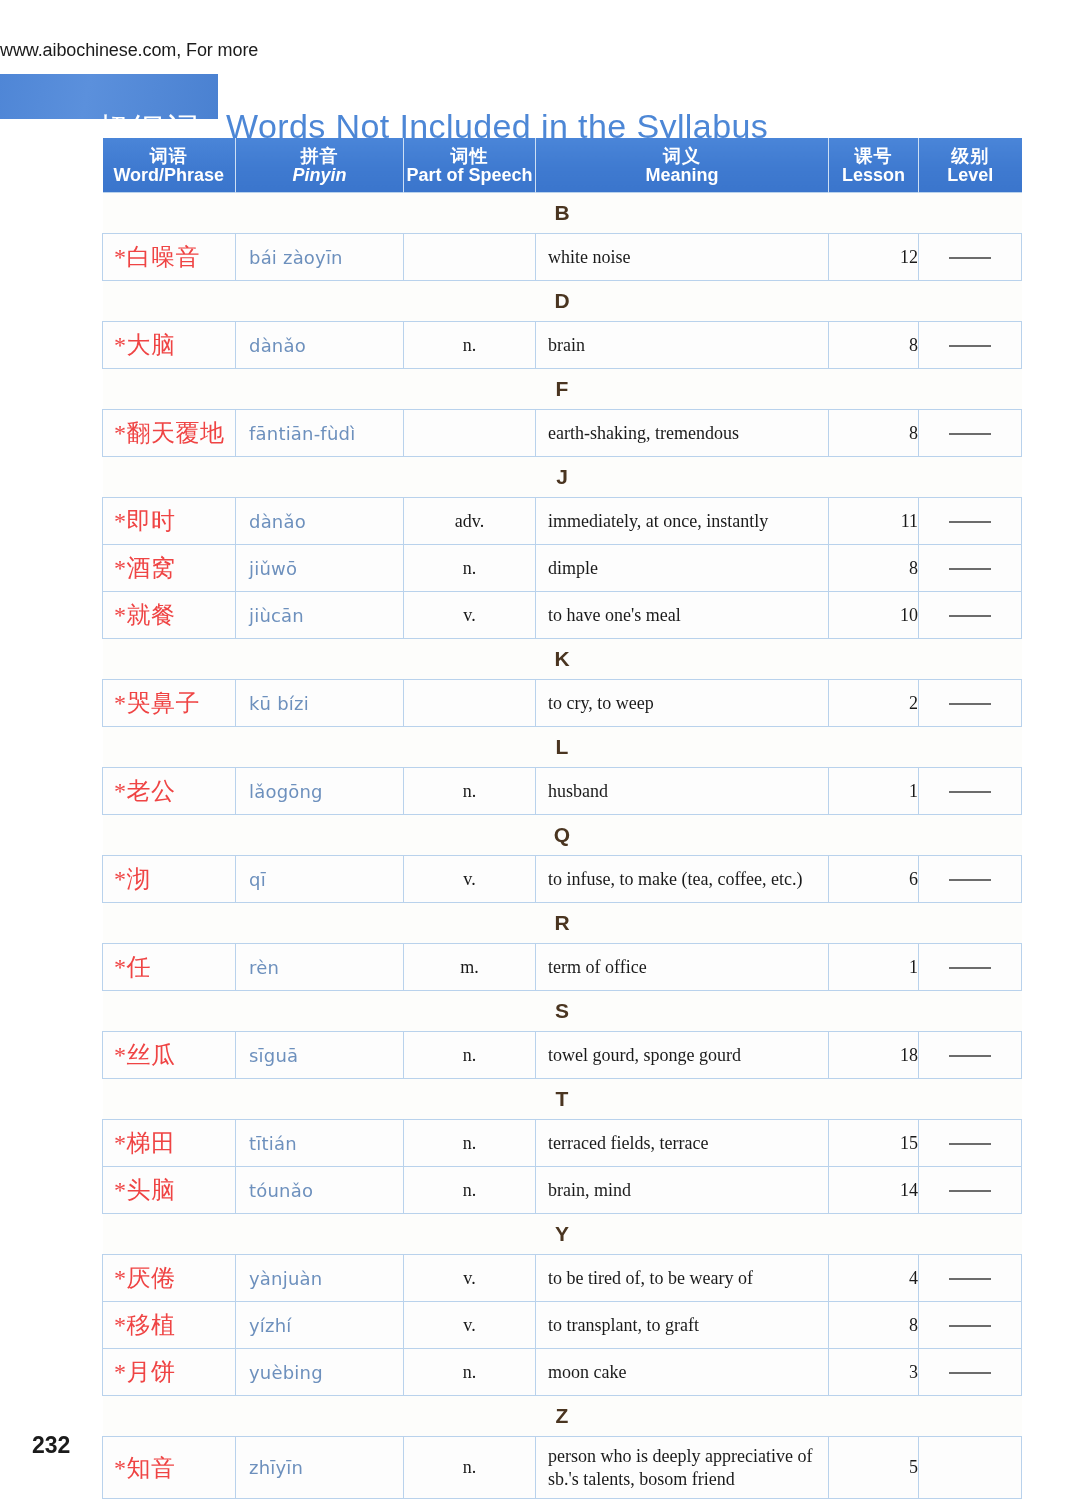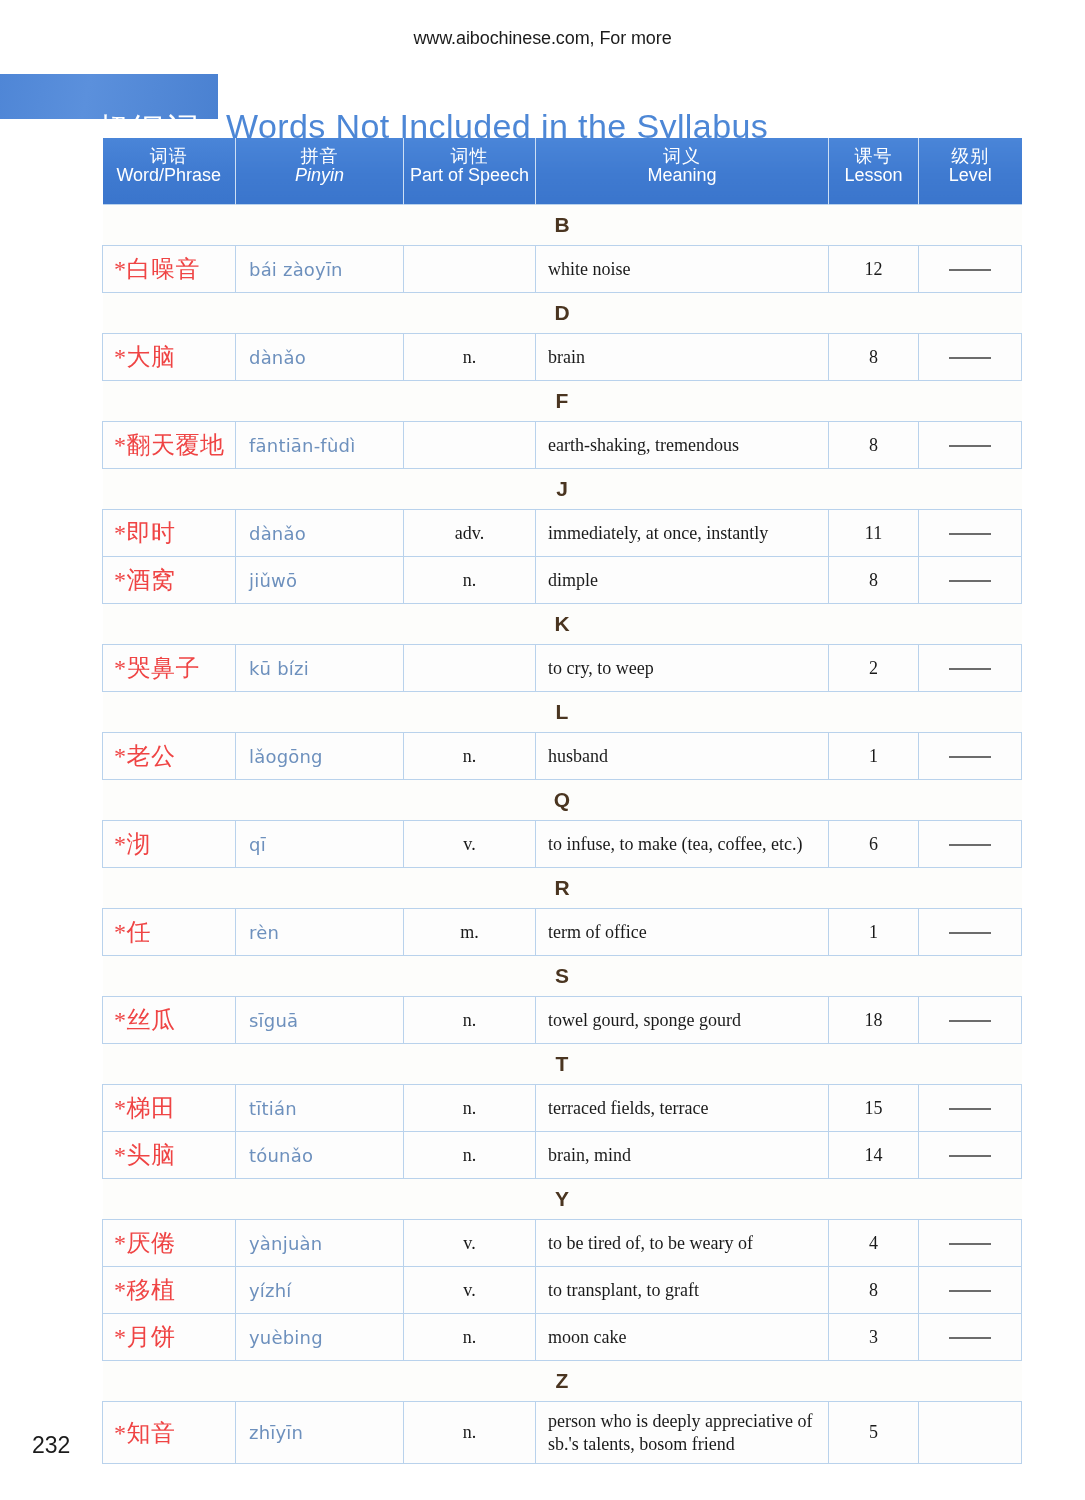--- a/index.html
+++ b/index.html
@@ -9,24 +9,24 @@
     height: 1500px;
     background: #ffffff;
     font-family: "Liberation Sans", sans-serif;
     position: relative;
     overflow: hidden;
   }
 
   
   .site-line {
     position: absolute;
-    top: 28px;
+    top: 40px;
     left: 0;
     width: 1085px;
-    text-align: center;
+    text-align: left;
     font-size: 18px;
     color: #1b1b1b;
     font-family: "Liberation Sans", sans-serif;
     letter-spacing: -0.1px;
   }
 
   
   .title-wrap {
     position: absolute;
     top: 74px;
@@ -84,23 +84,23 @@
   .vocab-table col.c-pos   { width: 132px; }
   .vocab-table col.c-mean  { width: 293px; }
   .vocab-table col.c-les   { width: 90px;  }
   .vocab-table col.c-lev   { width: 103px; }
 
   
   thead th {
     background: linear-gradient(180deg, #4a85d8 0%, #3f7ad0 55%, #3a75cc 100%);
     color: #ffffff;
     border-right: 1px solid #cddff4;
-    padding: 7px 2px 20px 2px;
+    padding: 7px 2px 8px 2px;
     vertical-align: middle;
-    font-weight: normal;
+    font-weight: bold;
   }
   thead th:last-child { border-right: none; }
 
   .th-cn {
     display: block;
     font-size: 18px;
     font-family: "DejaVu Sans", sans-serif;
     line-height: 21px;
     letter-spacing: 1px;
   }
@@ -162,21 +162,21 @@
 
   td.td-mean {
     font-family: "Liberation Serif", serif;
     font-size: 18px;
     color: #1a1a1a;
     padding-left: 12px !important;
     line-height: 23px;
   }
 
   td.td-les {
-    text-align: center;
+    text-align: right;
     font-family: "Liberation Serif", serif;
     font-size: 18px;
     color: #1a1a1a;
   }
 
   td.td-lev { text-align: center; }
   .dash {
     display: inline-block;
     width: 42px;
     height: 2px;
@@ -185,21 +185,21 @@
   }
 
   tr.entry-row.tall td { height: 62px; }
 
   
   .page-num {
     position: absolute;
     left: 32px;
     top: 1432px;
     font-size: 23px;
-    font-weight: normal;
+    font-weight: bold;
     color: #1b1b1b;
     font-family: "Liberation Sans", sans-serif;
   }
 </style>
 </head>
 <body>
 
 <div class="site-line">www.aibochinese.com, For more</div>
 
 <div class="title-wrap">
@@ -291,20 +291,28 @@
         <td class="td-lev"><span class="dash"></span></td>
       </tr>
       <tr class="entry-row">
         <td class="td-word">*酒窝</td>
         <td class="td-pin">jiǔwō</td>
         <td class="td-pos">n.</td>
         <td class="td-mean">dimple</td>
         <td class="td-les">8</td>
         <td class="td-lev"><span class="dash"></span></td>
       </tr>
+      <tr class="entry-row">
+        <td class="td-word">*就餐</td>
+        <td class="td-pin">jiùcān</td>
+        <td class="td-pos">v.</td>
+        <td class="td-mean">to have one's meal</td>
+        <td class="td-les">10</td>
+        <td class="td-lev"><span class="dash"></span></td>
+      </tr>
       <tr class="letter-row">
         <td colspan="6">K</td>
       </tr>
       <tr class="entry-row">
         <td class="td-word">*哭鼻子</td>
         <td class="td-pin">kū bízi</td>
         <td class="td-pos"></td>
         <td class="td-mean">to cry, to weep</td>
         <td class="td-les">2</td>
         <td class="td-lev"><span class="dash"></span></td>

